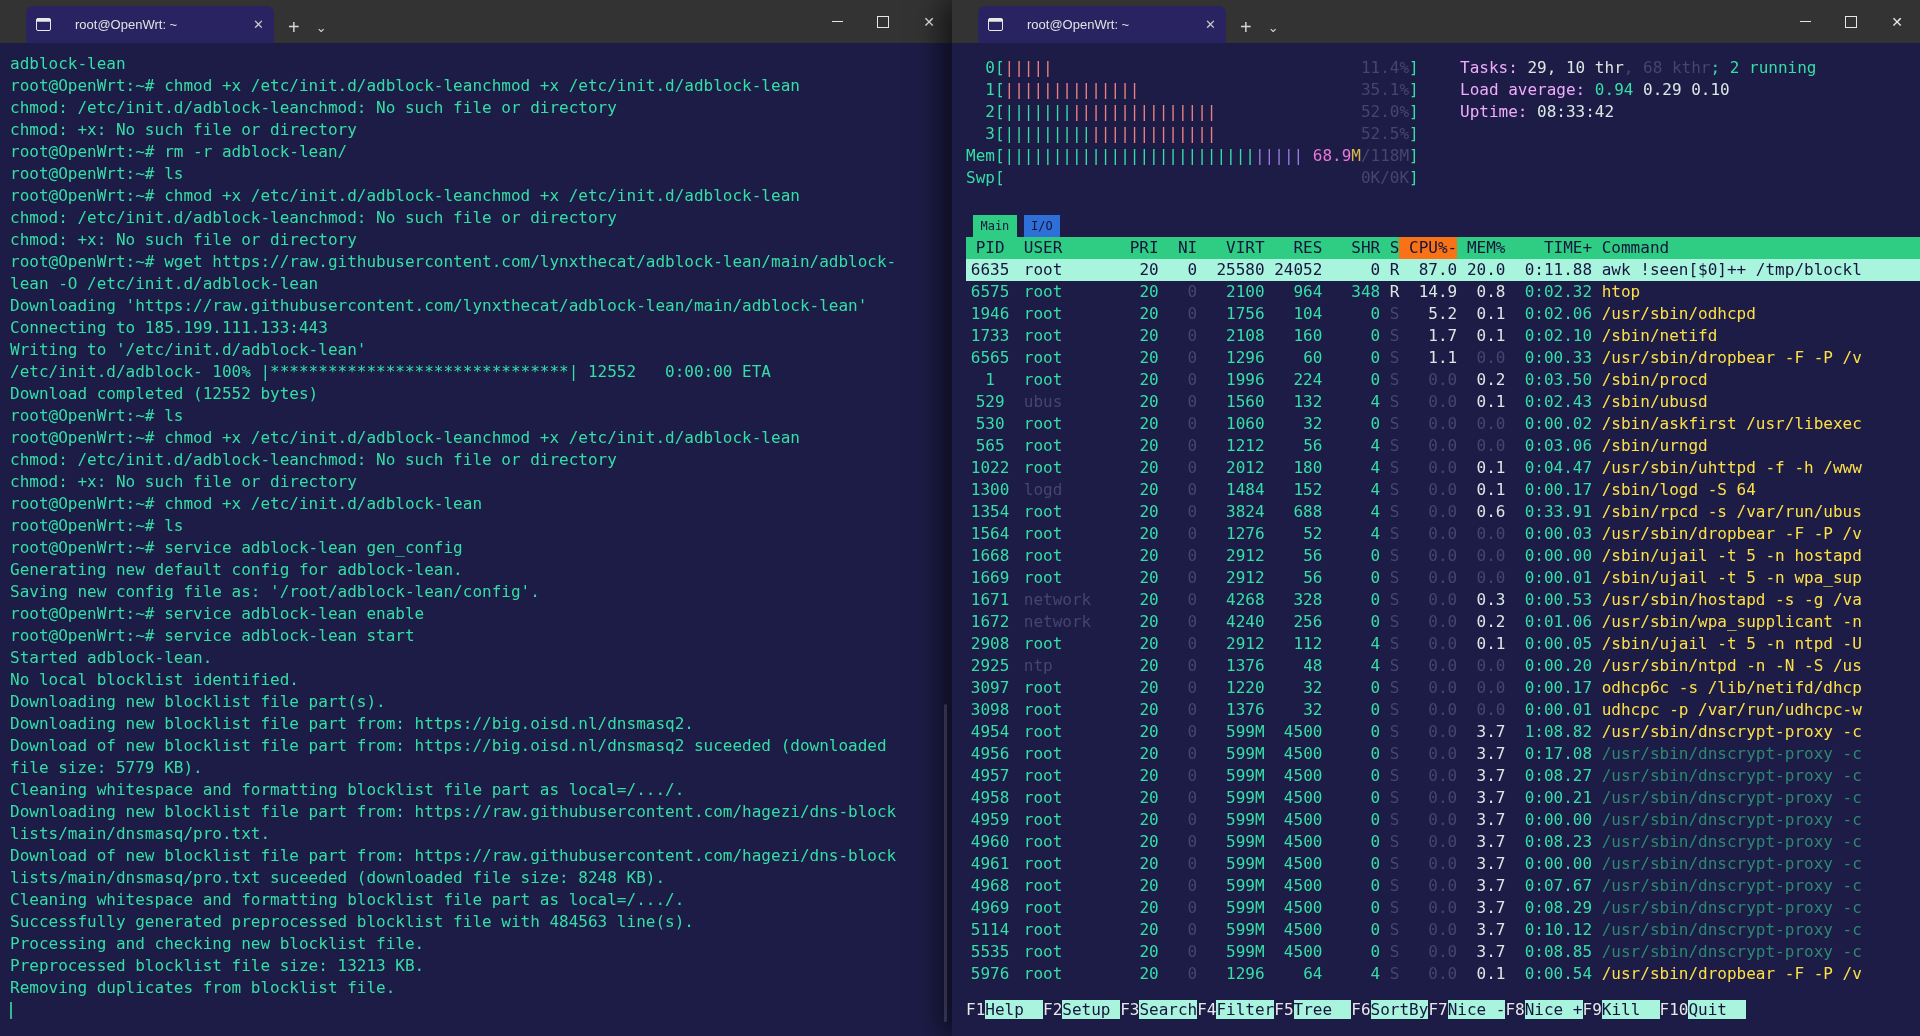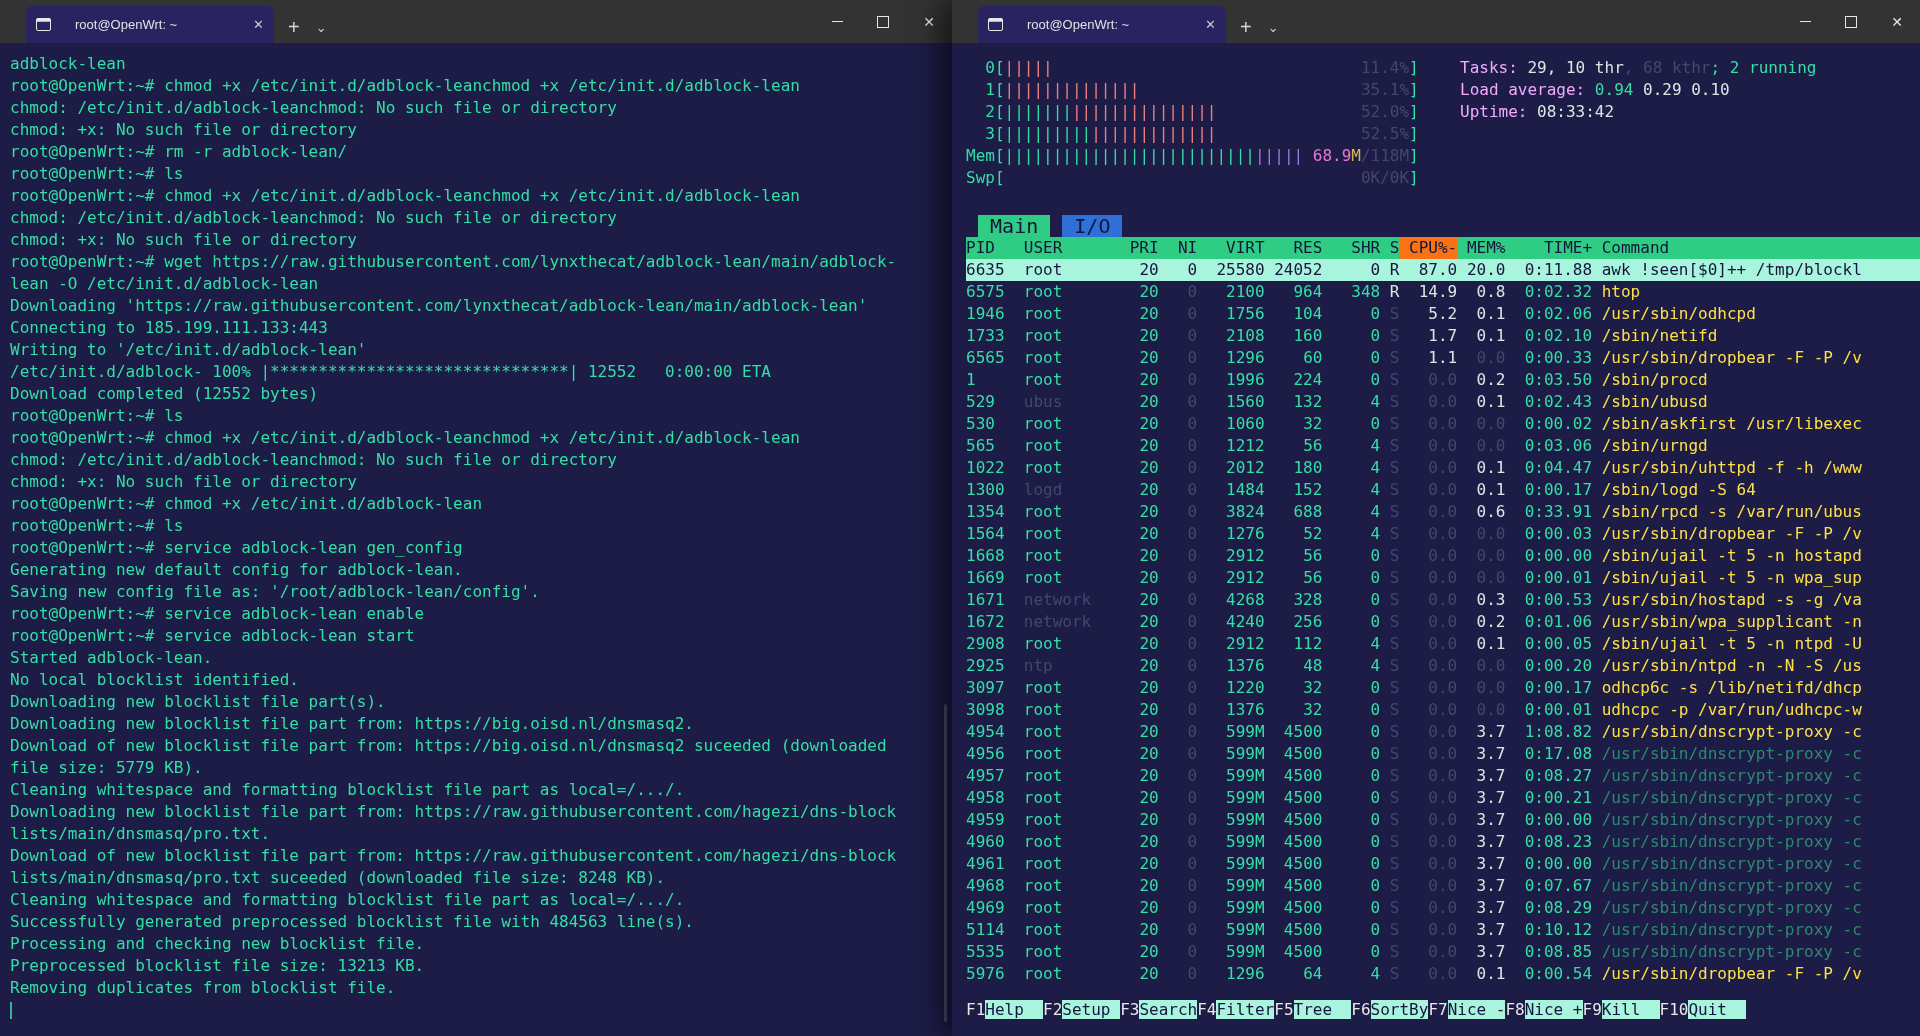--- a/index.html
+++ b/index.html
@@ -37,29 +37,29 @@
   .m-open,.m-close{color:#34dfa6;}
   .m-body{position:relative;width:42ch;}
   .m-bars{position:absolute;left:0;top:0;white-space:pre;}
   .m-right{position:absolute;right:0;top:0;white-space:pre;}
   .tasks{margin-left:14px;}
   .task-line{height:22px;white-space:pre;}
   .teal{color:#f0abfc;} .w{color:#d9e8e2;} .dim{color:#45456e;} .g{color:#34dfa6;}
   .green{color:#34dfa6;} .red{color:#ea8080;} .violet{color:#9a7ce0;}
   .pink{color:#e877d8;} .yellow{color:#d8b94a;}
   .cmdg{color:#fde047;} .cmdd{color:#2c8a70;}
-  .htop-tabs{margin-top:26px;height:22px;display:flex;white-space:pre;font-size:20px;text-align:center;}
+  .htop-tabs{margin-top:26px;height:22px;display:flex;white-space:pre;font-size:12px;text-align:center;}
   .htab{padding:0 1ch;}
   .htab-main{background:#2fcd84;color:#14143c;margin-left:1ch;}
   .htab-io{background:#2f6fd8;color:#14143c;margin-left:1ch;}
   .hrow{display:flex;height:22px;white-space:pre;}
   .htop-header{background:#2fcd84;}
   .htop-header span{color:#14143c;}
   .sortsel{background:#f97316;}
-  .c-pid{width:5ch;text-align:left;}
+  .c-pid{width:5ch;text-align:center;}
   .c-user{width:10ch;text-align:left;padding-left:1ch;}
   .c-pri{width:4ch;text-align:right;}
   .c-ni{width:4ch;text-align:right;}
   .c-virt{width:7ch;text-align:right;}
   .c-res{width:6ch;text-align:right;}
   .c-shr{width:6ch;text-align:right;}
   .c-s{width:2ch;text-align:right;}
   .c-cpu{width:6ch;text-align:right;}
   .c-mem{width:5ch;text-align:right;}
   .c-time{width:9ch;text-align:right;}

